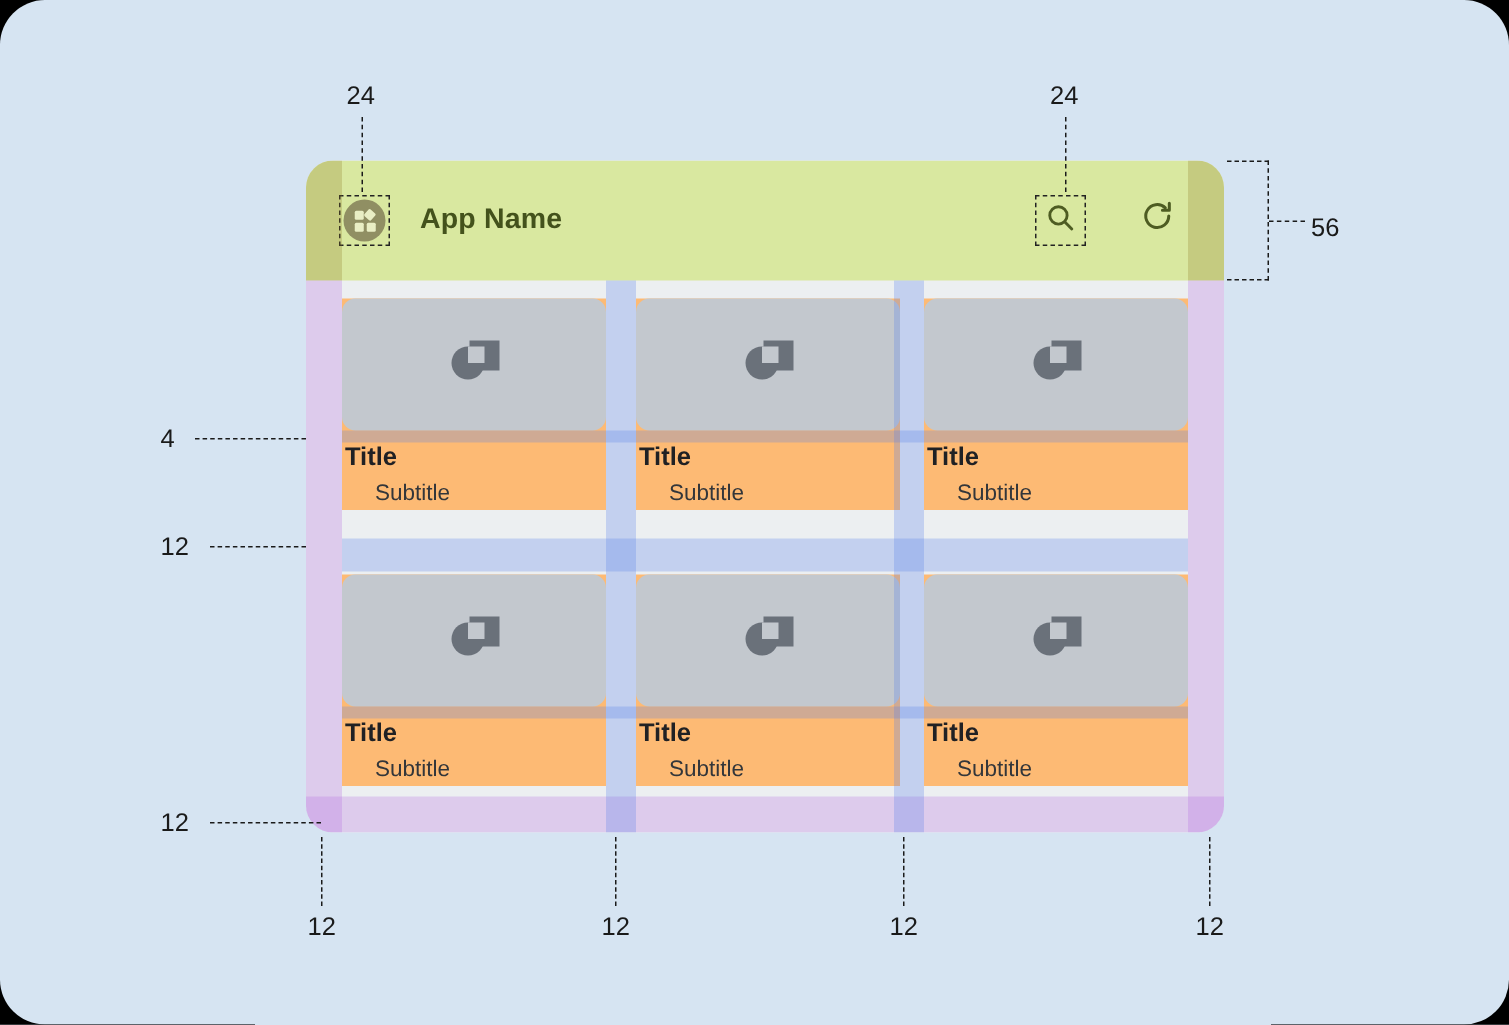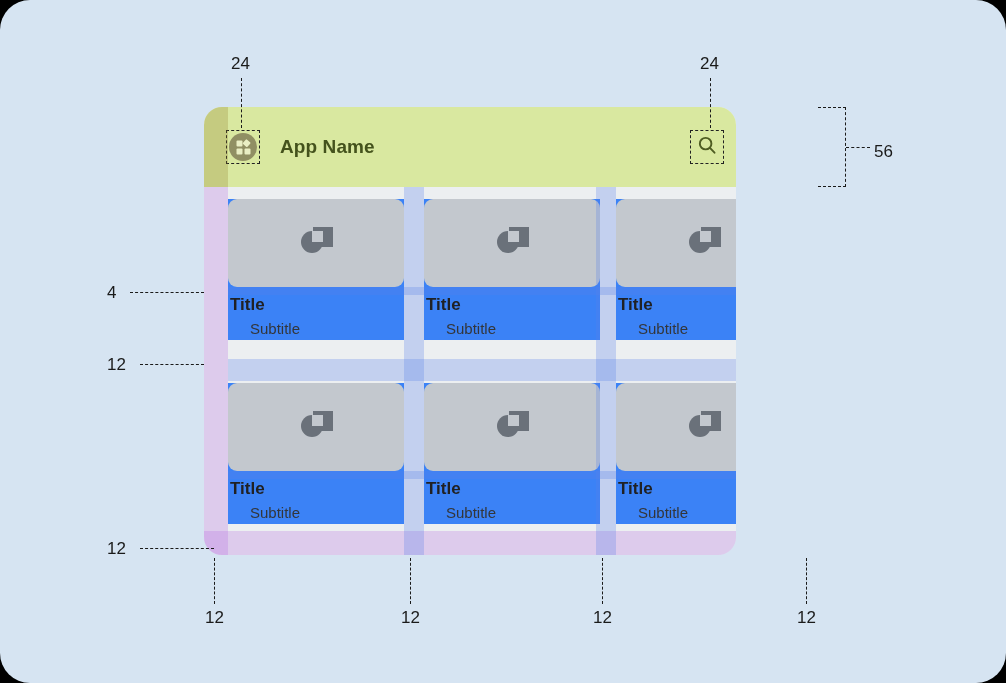--- a/index.html
+++ b/index.html
@@ -14,21 +14,21 @@
     width: 1006px; height: 683px;
     background: #d6e4f2;
     border-radius: 30px;
     overflow: hidden;
   }
 
   
   #mockup {
     position: absolute;
     left: 204px; top: 107px;
-    width: 532px; height: 448px;
+    width: 612px; height: 448px;
     border-radius: 18px;
     overflow: hidden;
     background: #eceff1;
   }
 
   
   .appbar {
     position: absolute; left: 0; top: 0;
     width: 612px; height: 80px;
     background: #d9e8a0;
@@ -70,21 +70,21 @@
   }
 
   
   .grid {
     position: absolute; left: 0; top: 80px;
     width: 612px; height: 368px;
   }
   .card {
     position: absolute;
     width: 176px;
-    background: #3b82f6;
+    background: #fdba74;
   }
   .card-media {
     height: 88px;
     background: #c3c8ce;
     border-radius: 9px;
     display: flex; align-items: center; justify-content: center;
   }
   .card-text { padding: 6px 2px 0 2px; }
   .card-title {
     font-size: 17px; font-weight: 700; color: #202124;

